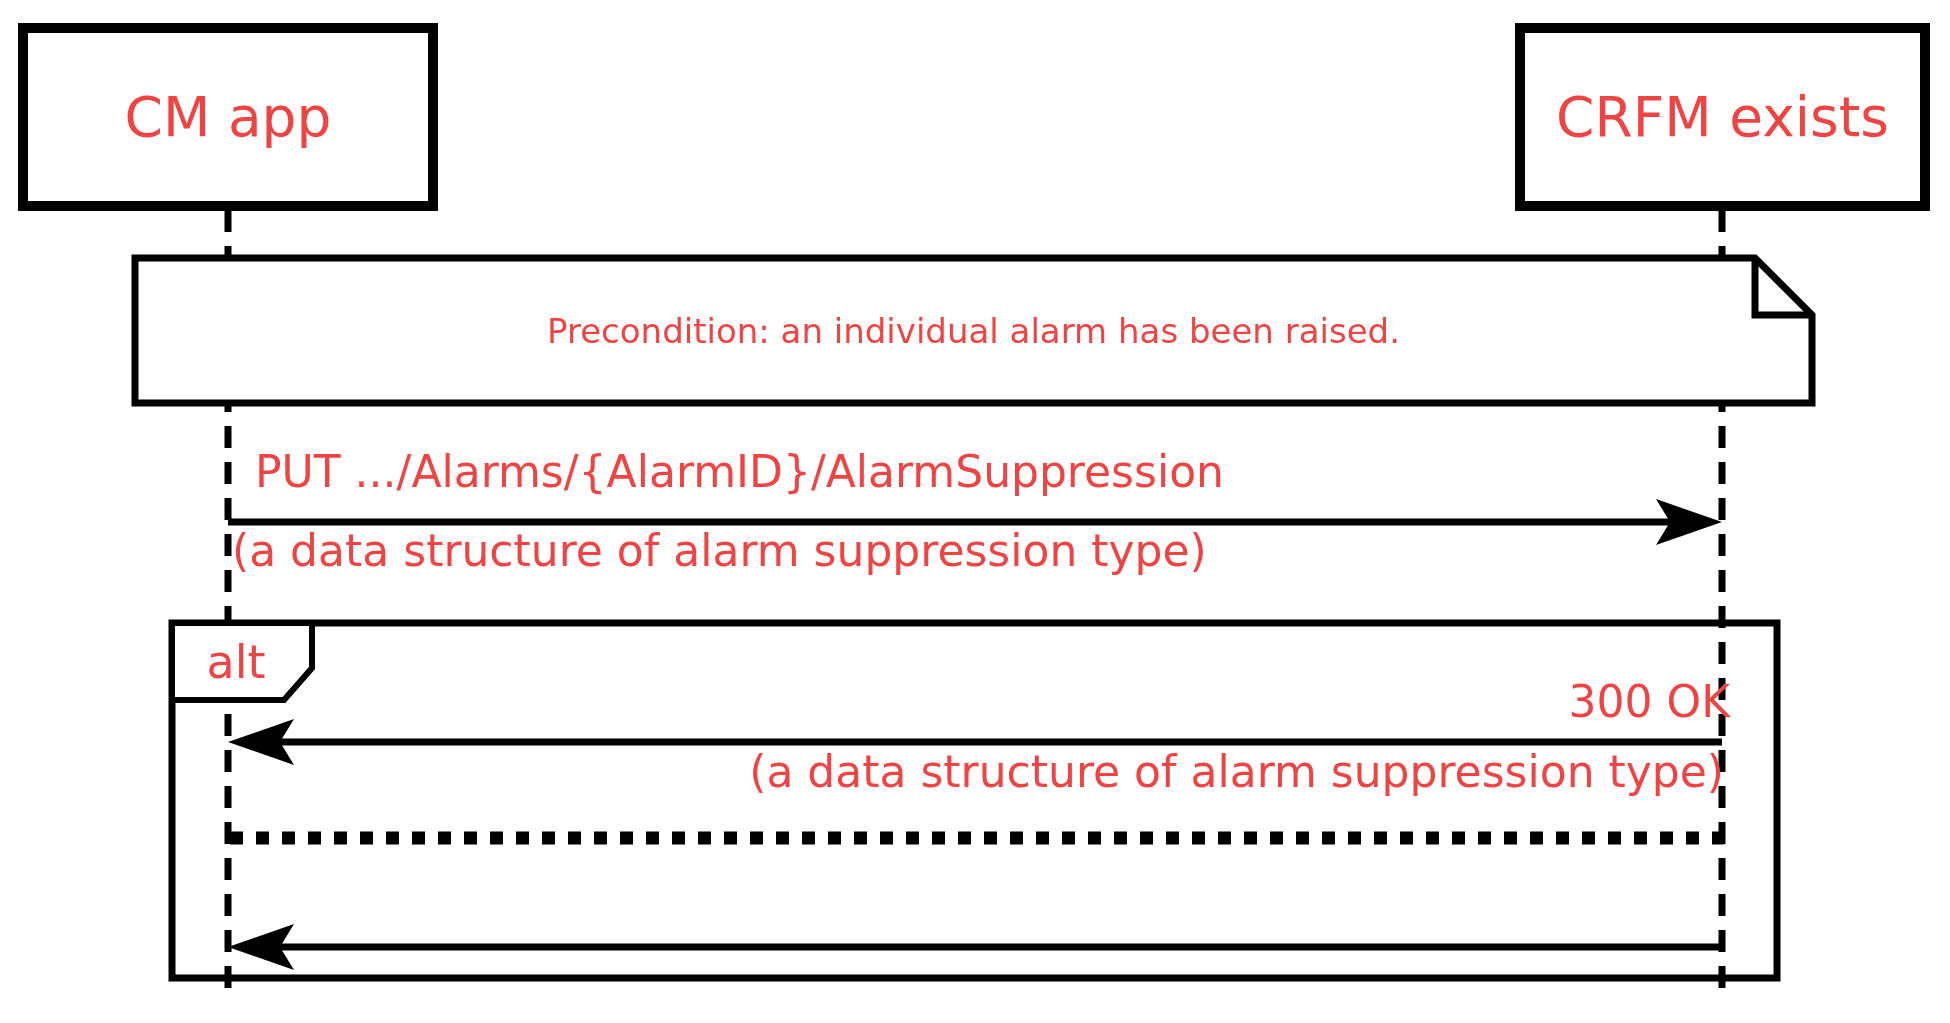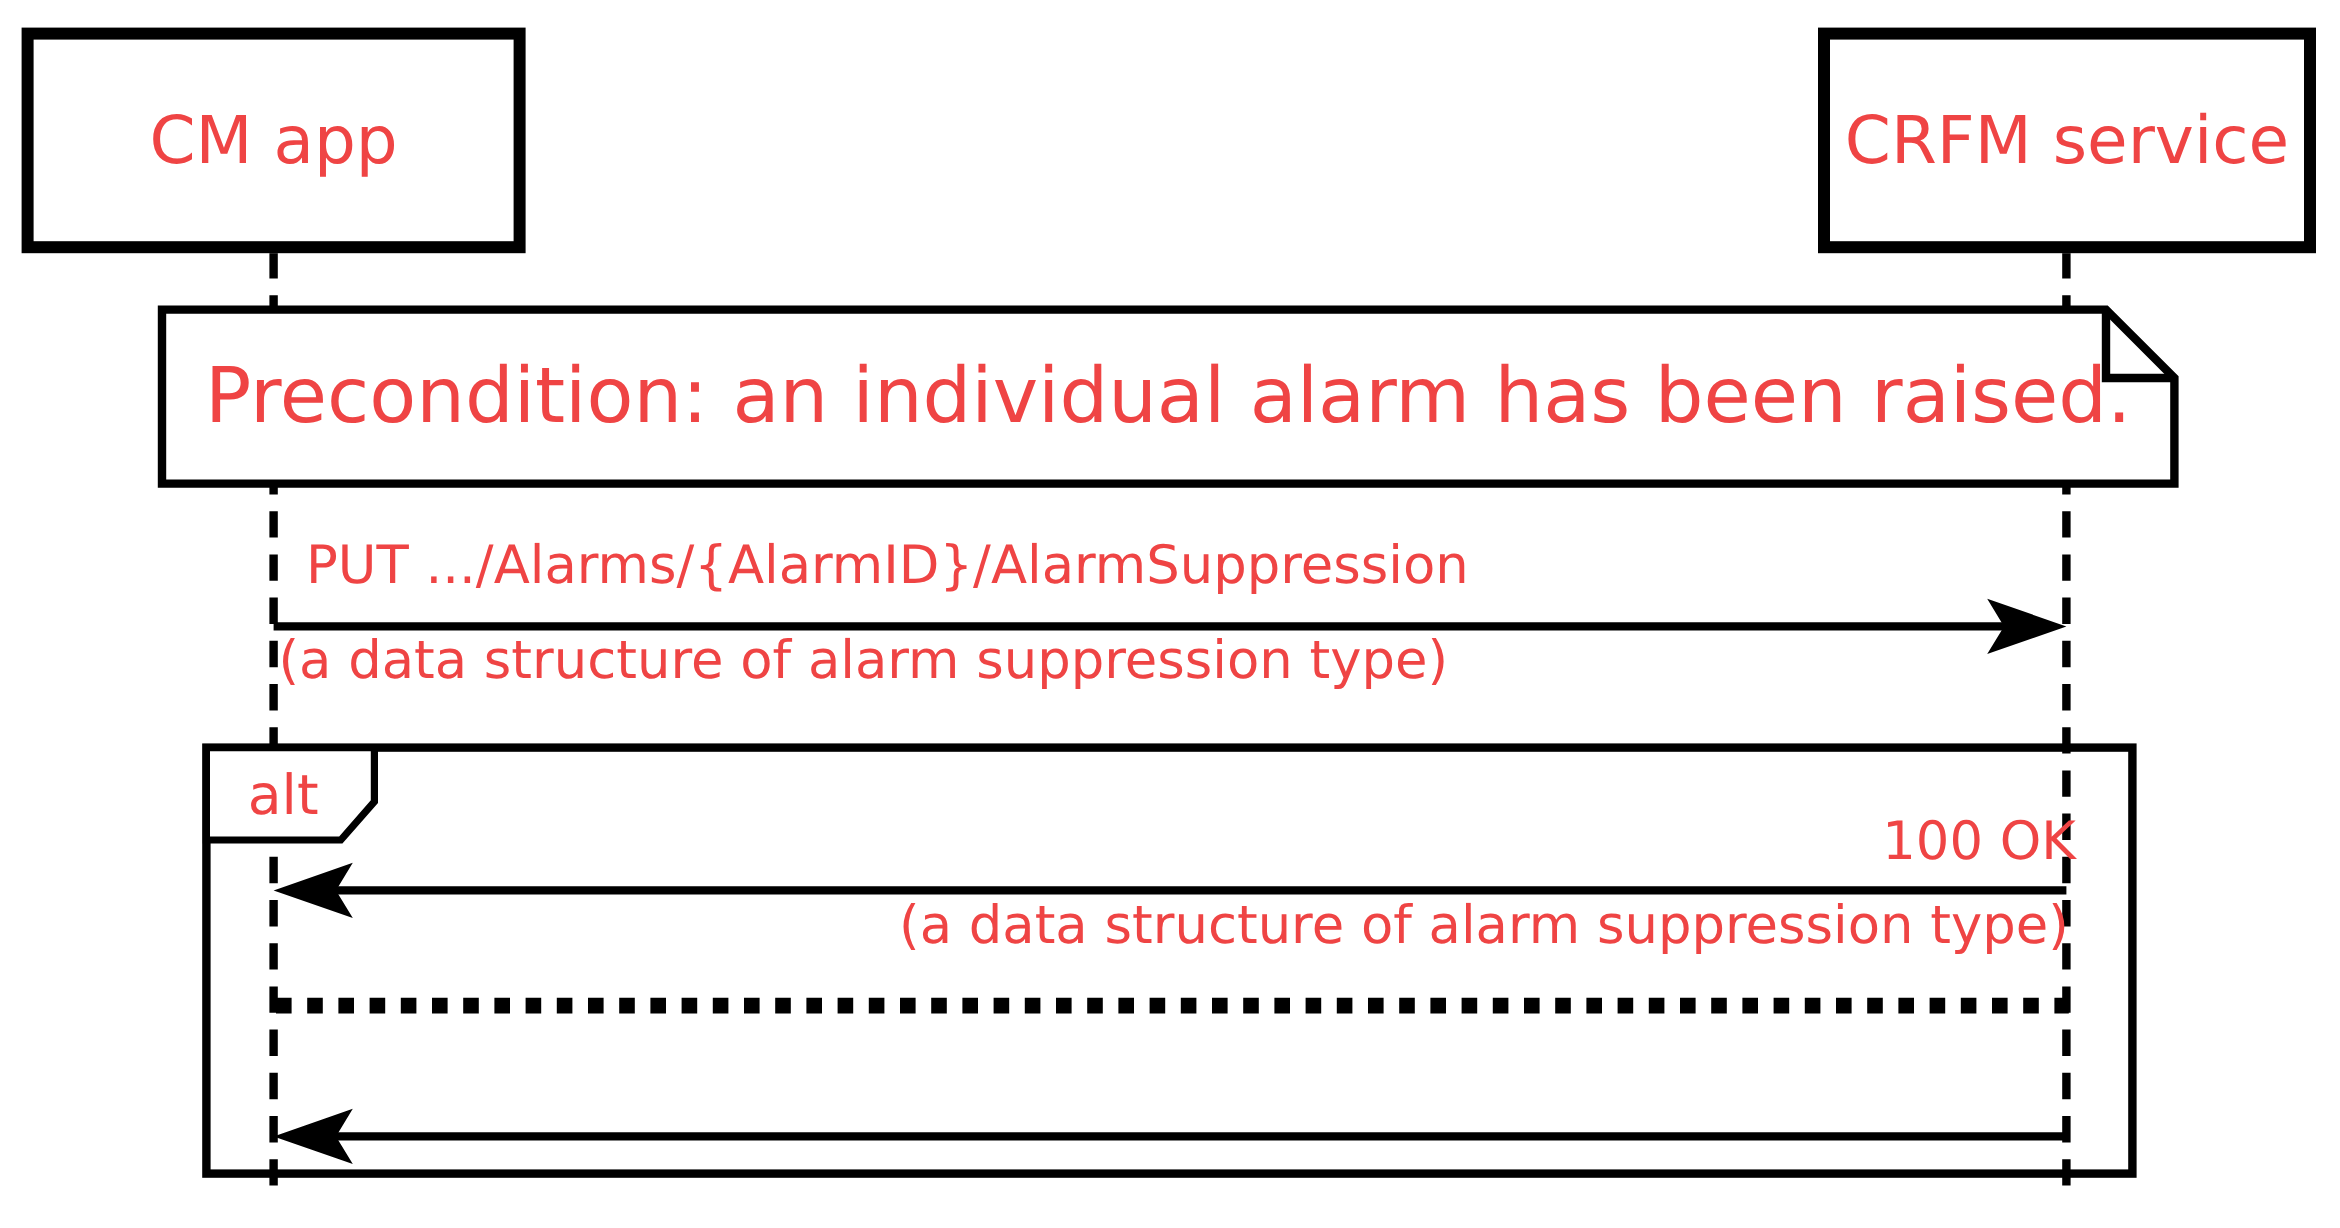--- a/index.html
+++ b/index.html
@@ -41,21 +41,21 @@
 
   .note-text {
     position: absolute;
     left: 135px;
     top: 258px;
     width: 1677px;
     height: 145px;
     display: flex;
     align-items: center;
     justify-content: center;
-    font-size: 64px;
+    font-size: 34px;
     line-height: 1;
     white-space: nowrap;
   }
   .msg-text {
     position: absolute;
     font-size: 44px;
     line-height: 58px;
     white-space: nowrap;
   }
   .t-put-label   { left: 255px; top: 443px; }
@@ -104,27 +104,27 @@
     <line x1="230" y1="838" x2="1724" y2="838" stroke="#000" stroke-width="13" stroke-dasharray="13 13"></line>
 
     <line x1="250" y1="947" x2="1722" y2="947" stroke="#000" stroke-width="7"></line>
     <polygon points="228,947 294,924 280,947 294,970" fill="#000"></polygon>
   </svg>
 
   <div class="actor-box actor-cm">
     <span>CM app</span>
   </div>
   <div class="actor-box actor-crfm">
-    <span>CRFM service</span>
+    <span>CRFM exists</span>
   </div>
 
   <div class="note-text">Precondition: an individual alarm has been raised.</div>
 
   <div class="msg-text t-put-label">PUT .../Alarms/{AlarmID}/AlarmSuppression</div>
   <div class="msg-text t-put-payload">(a data structure of alarm suppression type)</div>
 
   <div class="alt-operator-label">alt</div>
 
-  <div class="msg-text t-ok-label">100 OK</div>
+  <div class="msg-text t-ok-label">300 OK</div>
   <div class="msg-text t-ok-payload">(a data structure of alarm suppression type)</div>
 
 
 </div>
 
 </body></html>

